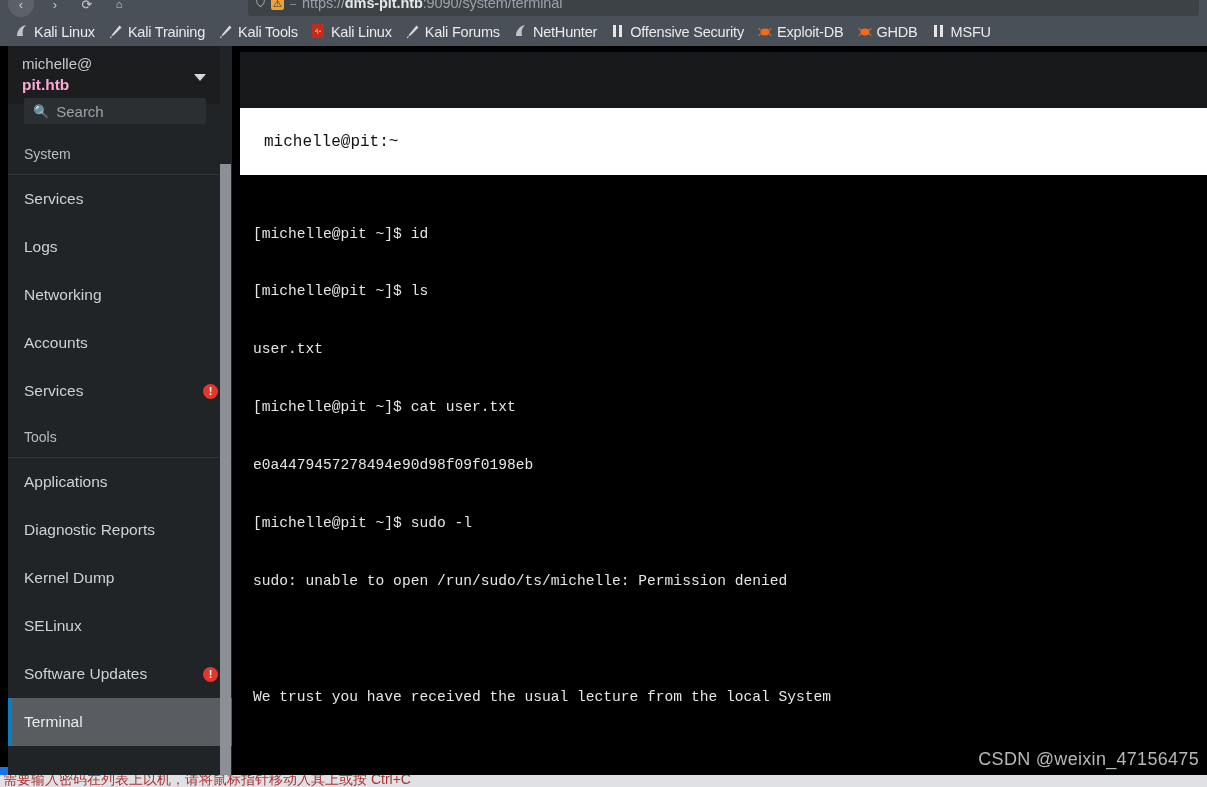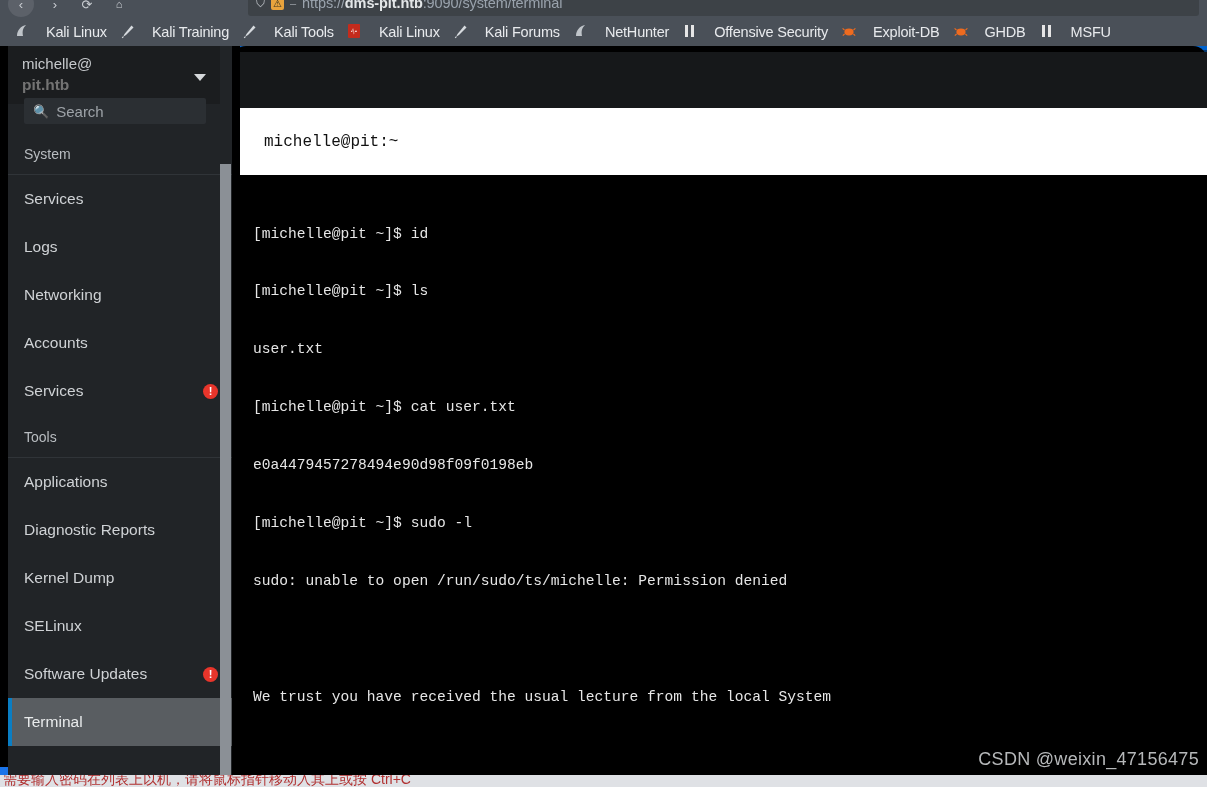--- a/index.html
+++ b/index.html
@@ -45,21 +45,21 @@
     letter-spacing: -.1px;
   }
   #url-text b { color: #e3e6e8; font-weight: 700; }
 
   #bookmark-bar {
     position: absolute; left: 0; top: 17px; width: 1207px; height: 29px;
     background: #4a5058; display: flex; align-items: center;
     padding-left: 8px; gap: 0px;
   }
   .bm {
-    display: flex; align-items: center; gap: 17px;
+    display: flex; align-items: center; gap: 5px;
     padding: 0 7px; height: 24px; color: #e8eaed;
     font-size: 14.5px; white-space: nowrap; letter-spacing: -.2px;
   }
   .bm-ico { width: 14px; height: 15px; flex: 0 0 14px; position: relative; }
   .ico-dragon svg, .ico-wrench svg, .ico-bug svg { display: block; }
   .ico-book {
     background: #c42b1c; border-radius: 1px; width: 12px; height: 14px;
     display: flex; align-items: center; justify-content: center;
   }
   .ico-book::after {
@@ -101,21 +101,21 @@
     position: absolute; left: 0; top: 0; width: 8px; height: 741px;
     background: #000;
   }
   #sidebar-header {
     position: absolute; left: 8px; top: 0; width: 212px; height: 58px;
     background: #1b1d1f; display: flex; align-items: center;
     padding: 0 14px;
   }
   #sidebar-header .host-lines { flex: 1; line-height: 1.35; }
   #host-user { color: #c6c9cc; font-size: 15px; }
-  #host-name { color: #737373; font-size: 15.5px; font-weight: 700; }
+  #host-name { color: #f9a8d4; font-size: 15.5px; font-weight: 700; }
   #host-caret {
     width: 0; height: 0; border-left: 6px solid transparent;
     border-right: 6px solid transparent; border-top: 7px solid #d5d8da;
     margin-top: 4px;
   }
 
   #search-wrap {
     position: absolute; left: 24px; top: 52px; width: 182px; height: 26px;
     background: #2b2f33; border-radius: 2px;
     display: flex; align-items: center; gap: 7px; padding: 0 9px;
@@ -149,21 +149,20 @@
   }
   #sb-scrollbar {
     position: absolute; left: 220px; top: 118px; width: 11px; height: 657px;
     background: #8b9096;
   }
 
   
   #content {
     position: absolute; left: 232px; top: 0; width: 975px; height: 741px;
     background: #000;
-    border-radius: 14px;
   }
   #content-darkband {
     position: absolute; left: 8px; top: 6px; width: 967px; height: 56px;
     background: #16181a;
   }
   #term-titlebar {
     position: absolute; left: 8px; top: 62px; width: 967px; height: 67px;
     background: #fff; display: flex; align-items: center; padding-left: 24px;
   }
   #term-title {

